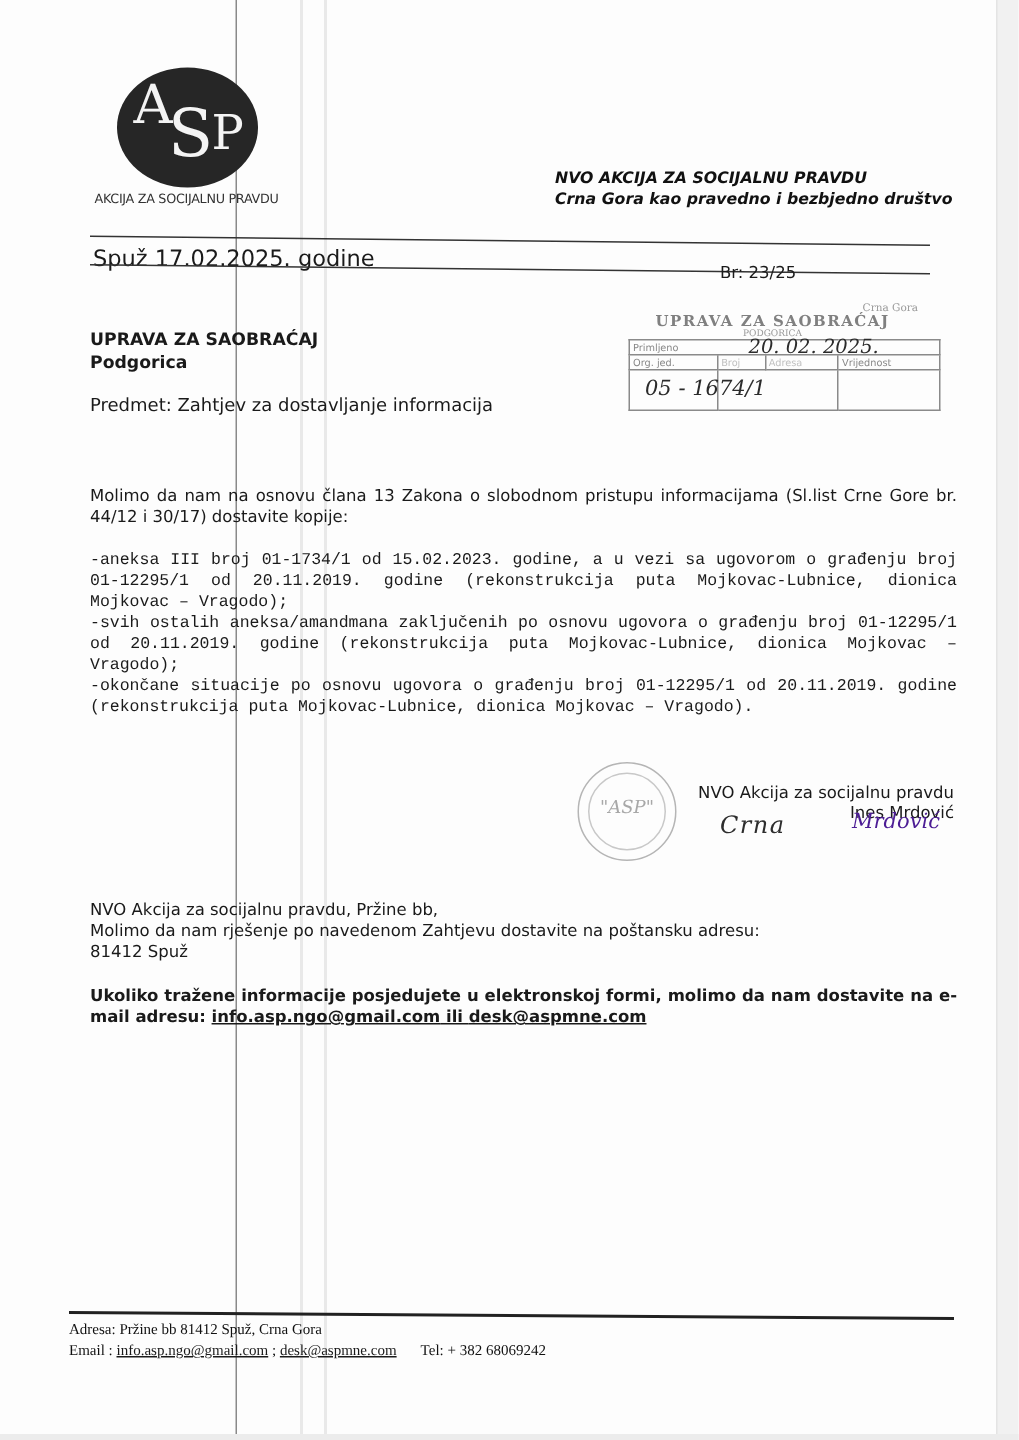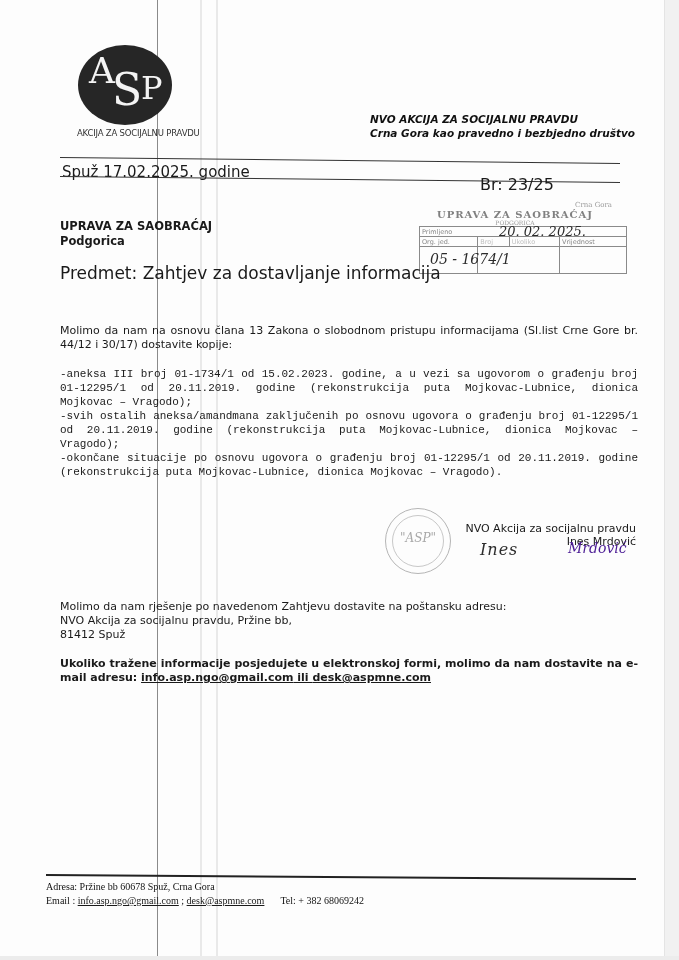--- a/index.html
+++ b/index.html
@@ -20,49 +20,49 @@
     border-radius: 50%; background: #262626;
   }
   .logo-text {
     position: absolute; left: 85px; top: 46px; width: 90px; height: 80px;
     font-family: "DejaVu Serif", serif; color: #f4f4f4;
   }
   .logo-text .a { position: absolute; left: 4px; top: 4px; font-size: 36px; }
   .logo-text .s { position: absolute; left: 27px; top: 18px; font-size: 44px; }
   .logo-text .p { position: absolute; left: 56px; top: 23px; font-size: 32px; }
   .logo-caption {
-    position: absolute; left: 77px; top: 128px; font-size: 8.5px; letter-spacing: -0.2px;
+    position: absolute; left: 63px; top: 128px; font-size: 8.5px; letter-spacing: -0.2px;
     color: #333;
   }
 
   .org-header {
     position: absolute; left: 370px; top: 112px;
     font-weight: bold; font-style: italic; font-size: 10.5px; line-height: 14px; color: #111;
   }
 
   .rule { position: absolute; height: 1px; background: #333; }
 
   .date-line { position: absolute; left: 62px; top: 163px; font-size: 15px; }
-  .ref-number { position: absolute; left: 480px; top: 175px; font-size: 16px; }
+  .ref-number { position: absolute; left: 480px; top: 175px; font-size: 11px; }
 
   .recipient { position: absolute; left: 60px; top: 219px; font-size: 11.5px; font-weight: bold; line-height: 15px; }
 
   
   .stamp { position: absolute; left: 418px; top: 202px; width: 194px; color: #6f6f6f; font-family: "DejaVu Serif", serif; }
   .stamp .top { text-align: right; font-size: 7px; color: #9a9a9a; line-height: 7px; }
   .stamp .title { text-align: center; font-size: 10px; font-weight: bold; letter-spacing: 1px; color: #808080; line-height: 11px; }
   .stamp .sub { text-align: center; font-size: 6px; color: #9a9a9a; line-height: 6px; }
   .stamp table { border-collapse: collapse; width: 208px; margin-left: 1px; }
   .stamp td { border: 1px solid #8a8a8a; font-size: 6.5px; padding: 0 2px; height: 9px; color: #888; font-family: "DejaVu Sans", sans-serif; }
   .stamp td.big { height: 26px; }
   .stamp .hand { font-family: "DejaVu Serif", serif; font-style: italic; color: #2b2b2b; font-size: 13px; }
   .stamp .hand-date { position: absolute; left: 81px; top: 22px; }
   .stamp .hand-num { position: absolute; left: 12px; top: 49px; font-size: 14px; }
 
-  .subject { position: absolute; left: 60px; top: 263px; font-size: 17px; }
+  .subject { position: absolute; left: 60px; top: 263px; font-size: 12px; }
 
   .body-text {
     position: absolute; left: 60px; width: 578px;
     font-size: 11px; line-height: 14px; text-align: justify; margin-top: 25px;
   }
   .intro { top: 299px; }
   .items { top: 342px; }
   .items p { margin: 0; font-family: Liberation Mono, monospace; }
 
   .signature-block { position: absolute; left: 450px; top: 522px; font-size: 11px; line-height: 13px; text-align: right; width: 186px; }
@@ -120,21 +120,21 @@
   <div class="title">UPRAVA ZA SAOBRAĆAJ</div>
   <div class="sub">PODGORICA</div>
   <table>
     <tbody>
         <tr>
       <td colspan="4">Primljeno</td>
     </tr>
     <tr>
       <td>Org. jed.</td>
       <td style="color:#c0c0c0;">Broj</td>
-      <td style="color:#c0c0c0;">Ukoliko</td>
+      <td style="color:#c0c0c0;">Adresa</td>
       <td>Vrijednost</td>
     </tr>
     <tr>
       <td class="big"></td>
       <td class="big" colspan="2"></td>
       <td class="big"></td>
     </tr>
   </tbody>
     </table>
   <div class="hand hand-date">20. 02. 2025.</div>
@@ -153,32 +153,32 @@
 
 <div class="round-stamp">
   <div class="inner"></div>
   <div class="center">"ASP"</div>
 </div>
 
 <div class="signature-block">
   <div>NVO Akcija za socijalnu pravdu</div>
   <div>Ines Mrdović</div>
 </div>
-<div class="sig-scribble">Ines</div>
+<div class="sig-scribble">Crna</div>
 <div class="sig-scribble2">Mrdović</div>
 
 <div class="body-text address-request">
+  <div>NVO Akcija za socijalnu pravdu, Pržine bb,</div>
   <div>Molimo da nam rješenje po navedenom Zahtjevu dostavite na poštansku adresu:</div>
-  <div>NVO Akcija za socijalnu pravdu, Pržine bb,</div>
   <div>81412 Spuž</div>
 </div>
 
 <div class="body-text email-request">
   <span>Ukoliko tražene informacije posjedujete u elektronskoj formi, molimo da nam dostavite na e-mail adresu: </span><span class="link">info.asp.ngo@gmail.com</span><span class="link"> ili </span><span class="link">desk@aspmne.com</span>
 </div>
 
 <div class="rule" style="left:46px; top:876px; width:590px; height:2px; background:#222; transform:rotate(0.4deg);"></div>
 <div class="footer">
-  <div>Adresa: Pržine bb 60678 Spuž, Crna Gora</div>
+  <div>Adresa: Pržine bb 81412 Spuž, Crna Gora</div>
   <div>
     <span>Email : </span><span class="link">info.asp.ngo@gmail.com</span><span> ; </span><span class="link">desk@aspmne.com</span><span class="tel">Tel: + 382 68069242</span>
   </div>
 </div>
 
 </body></html>

